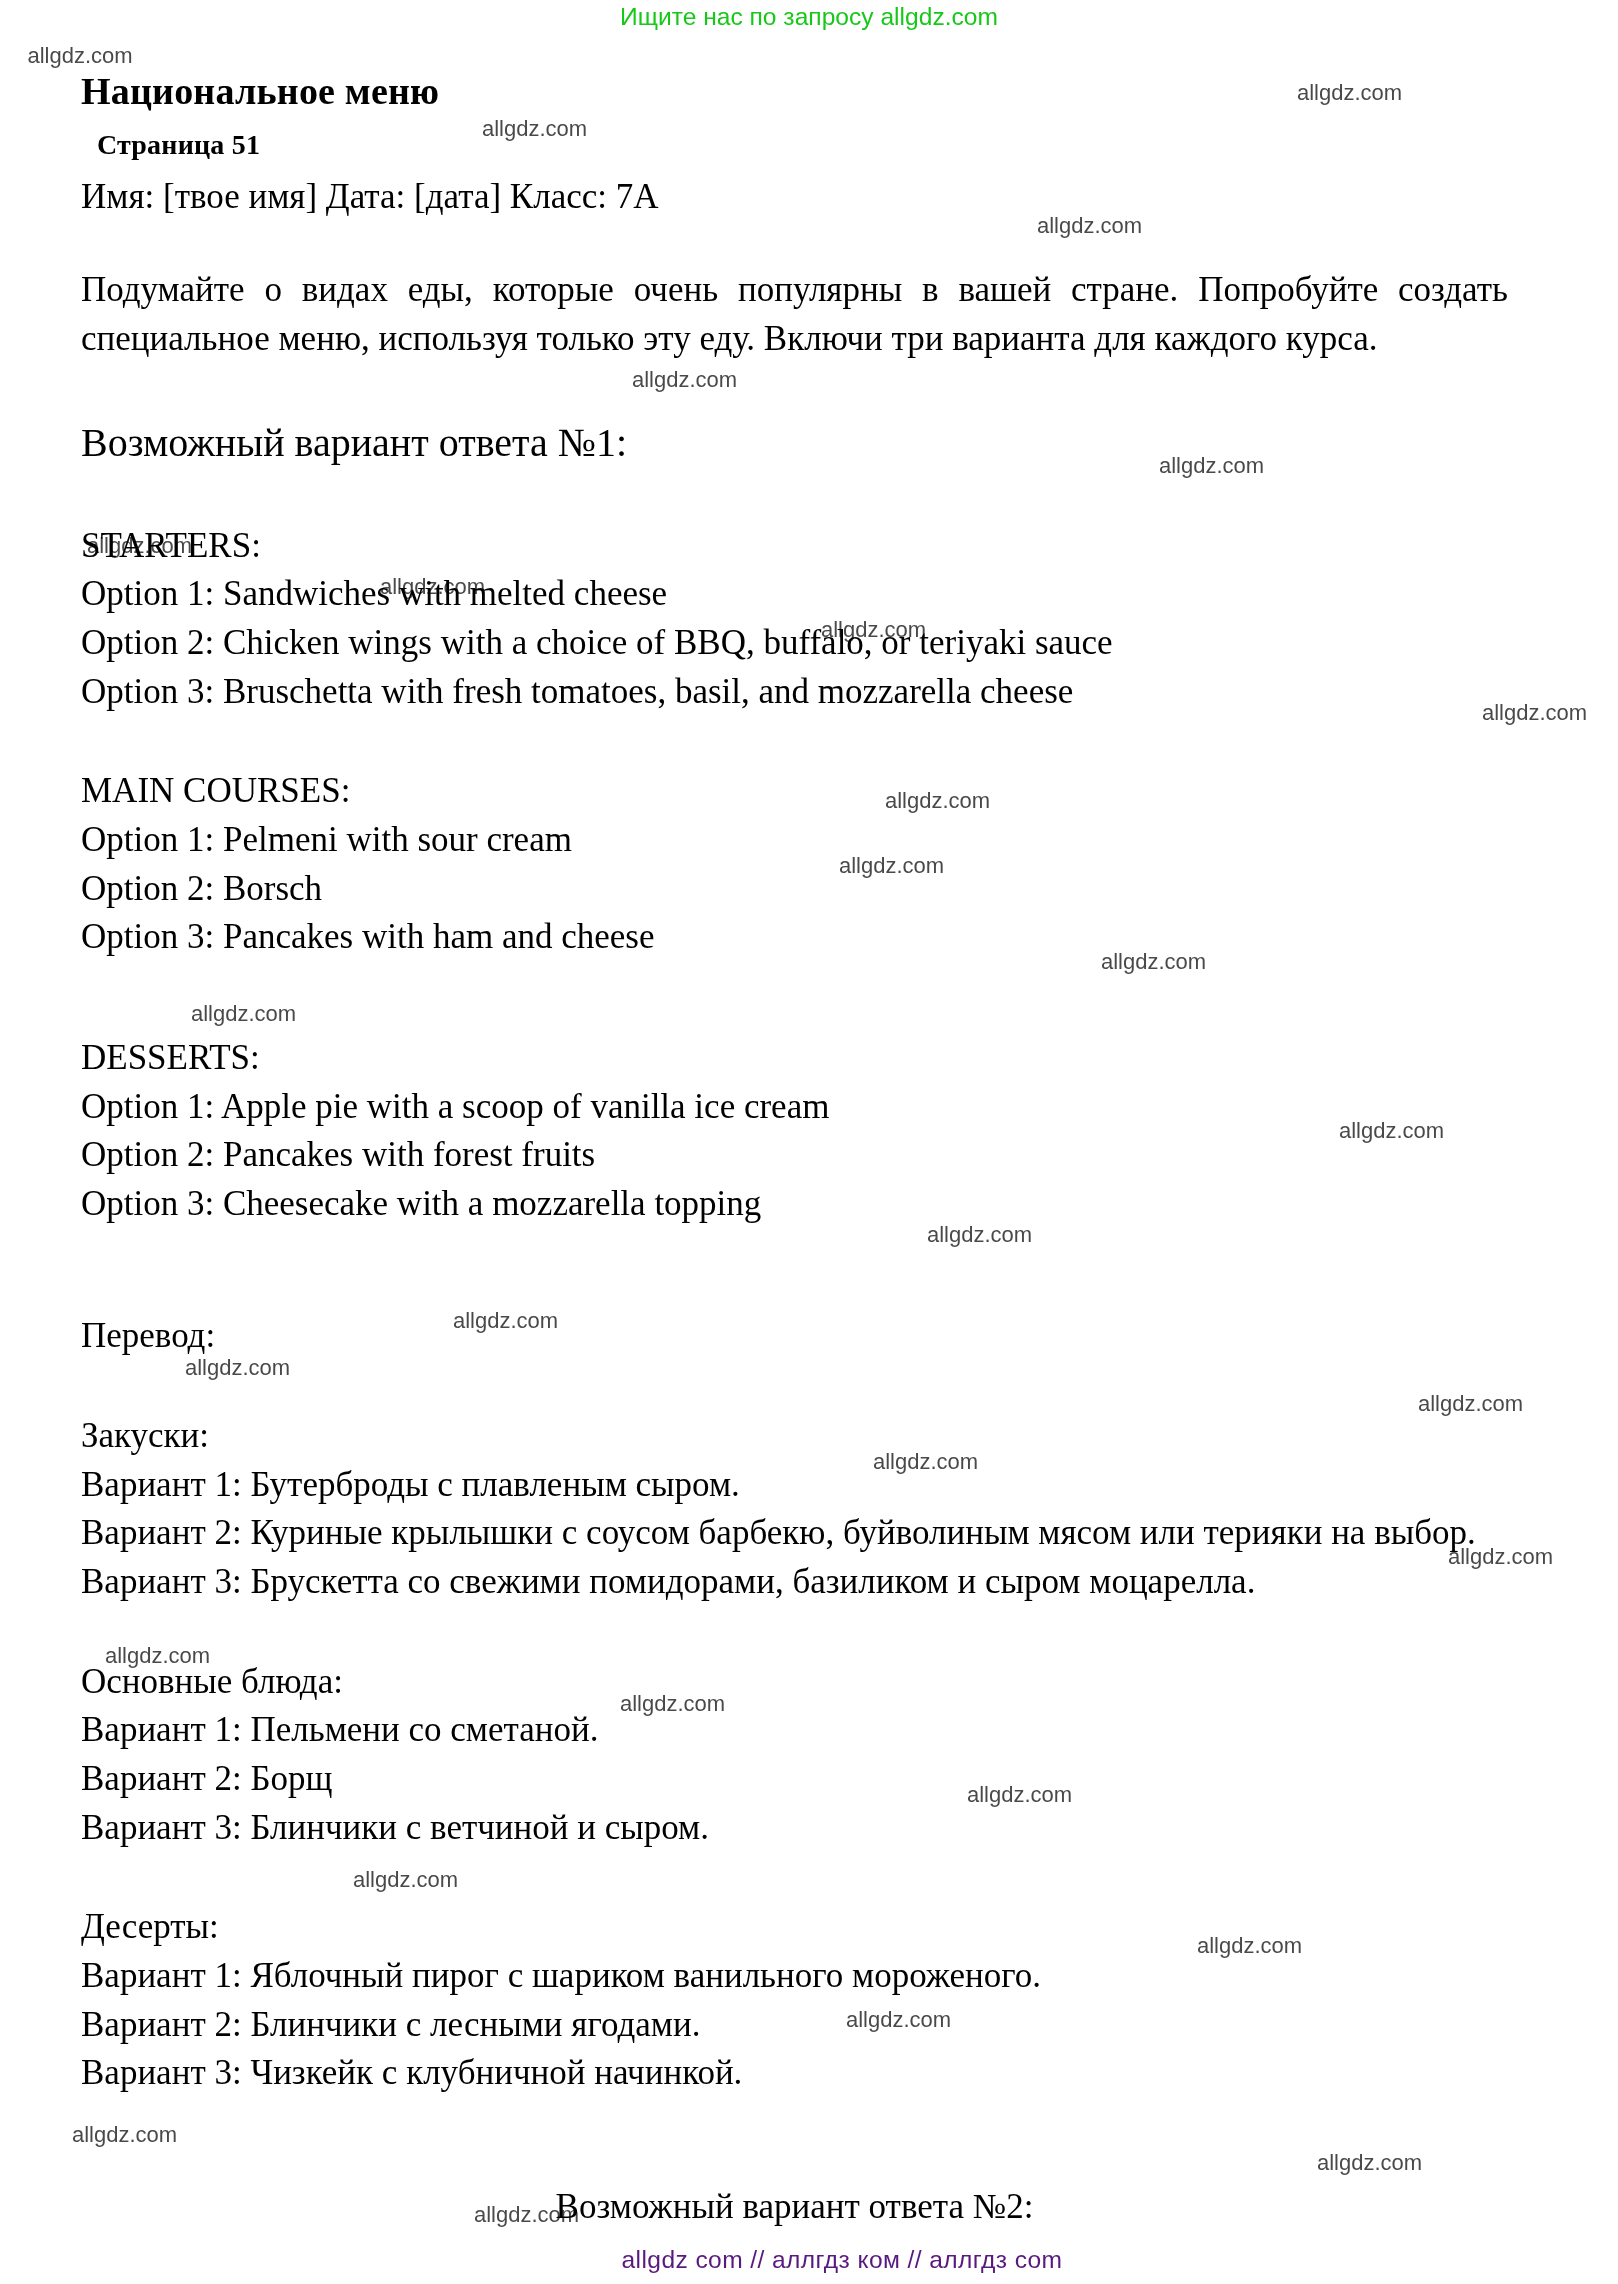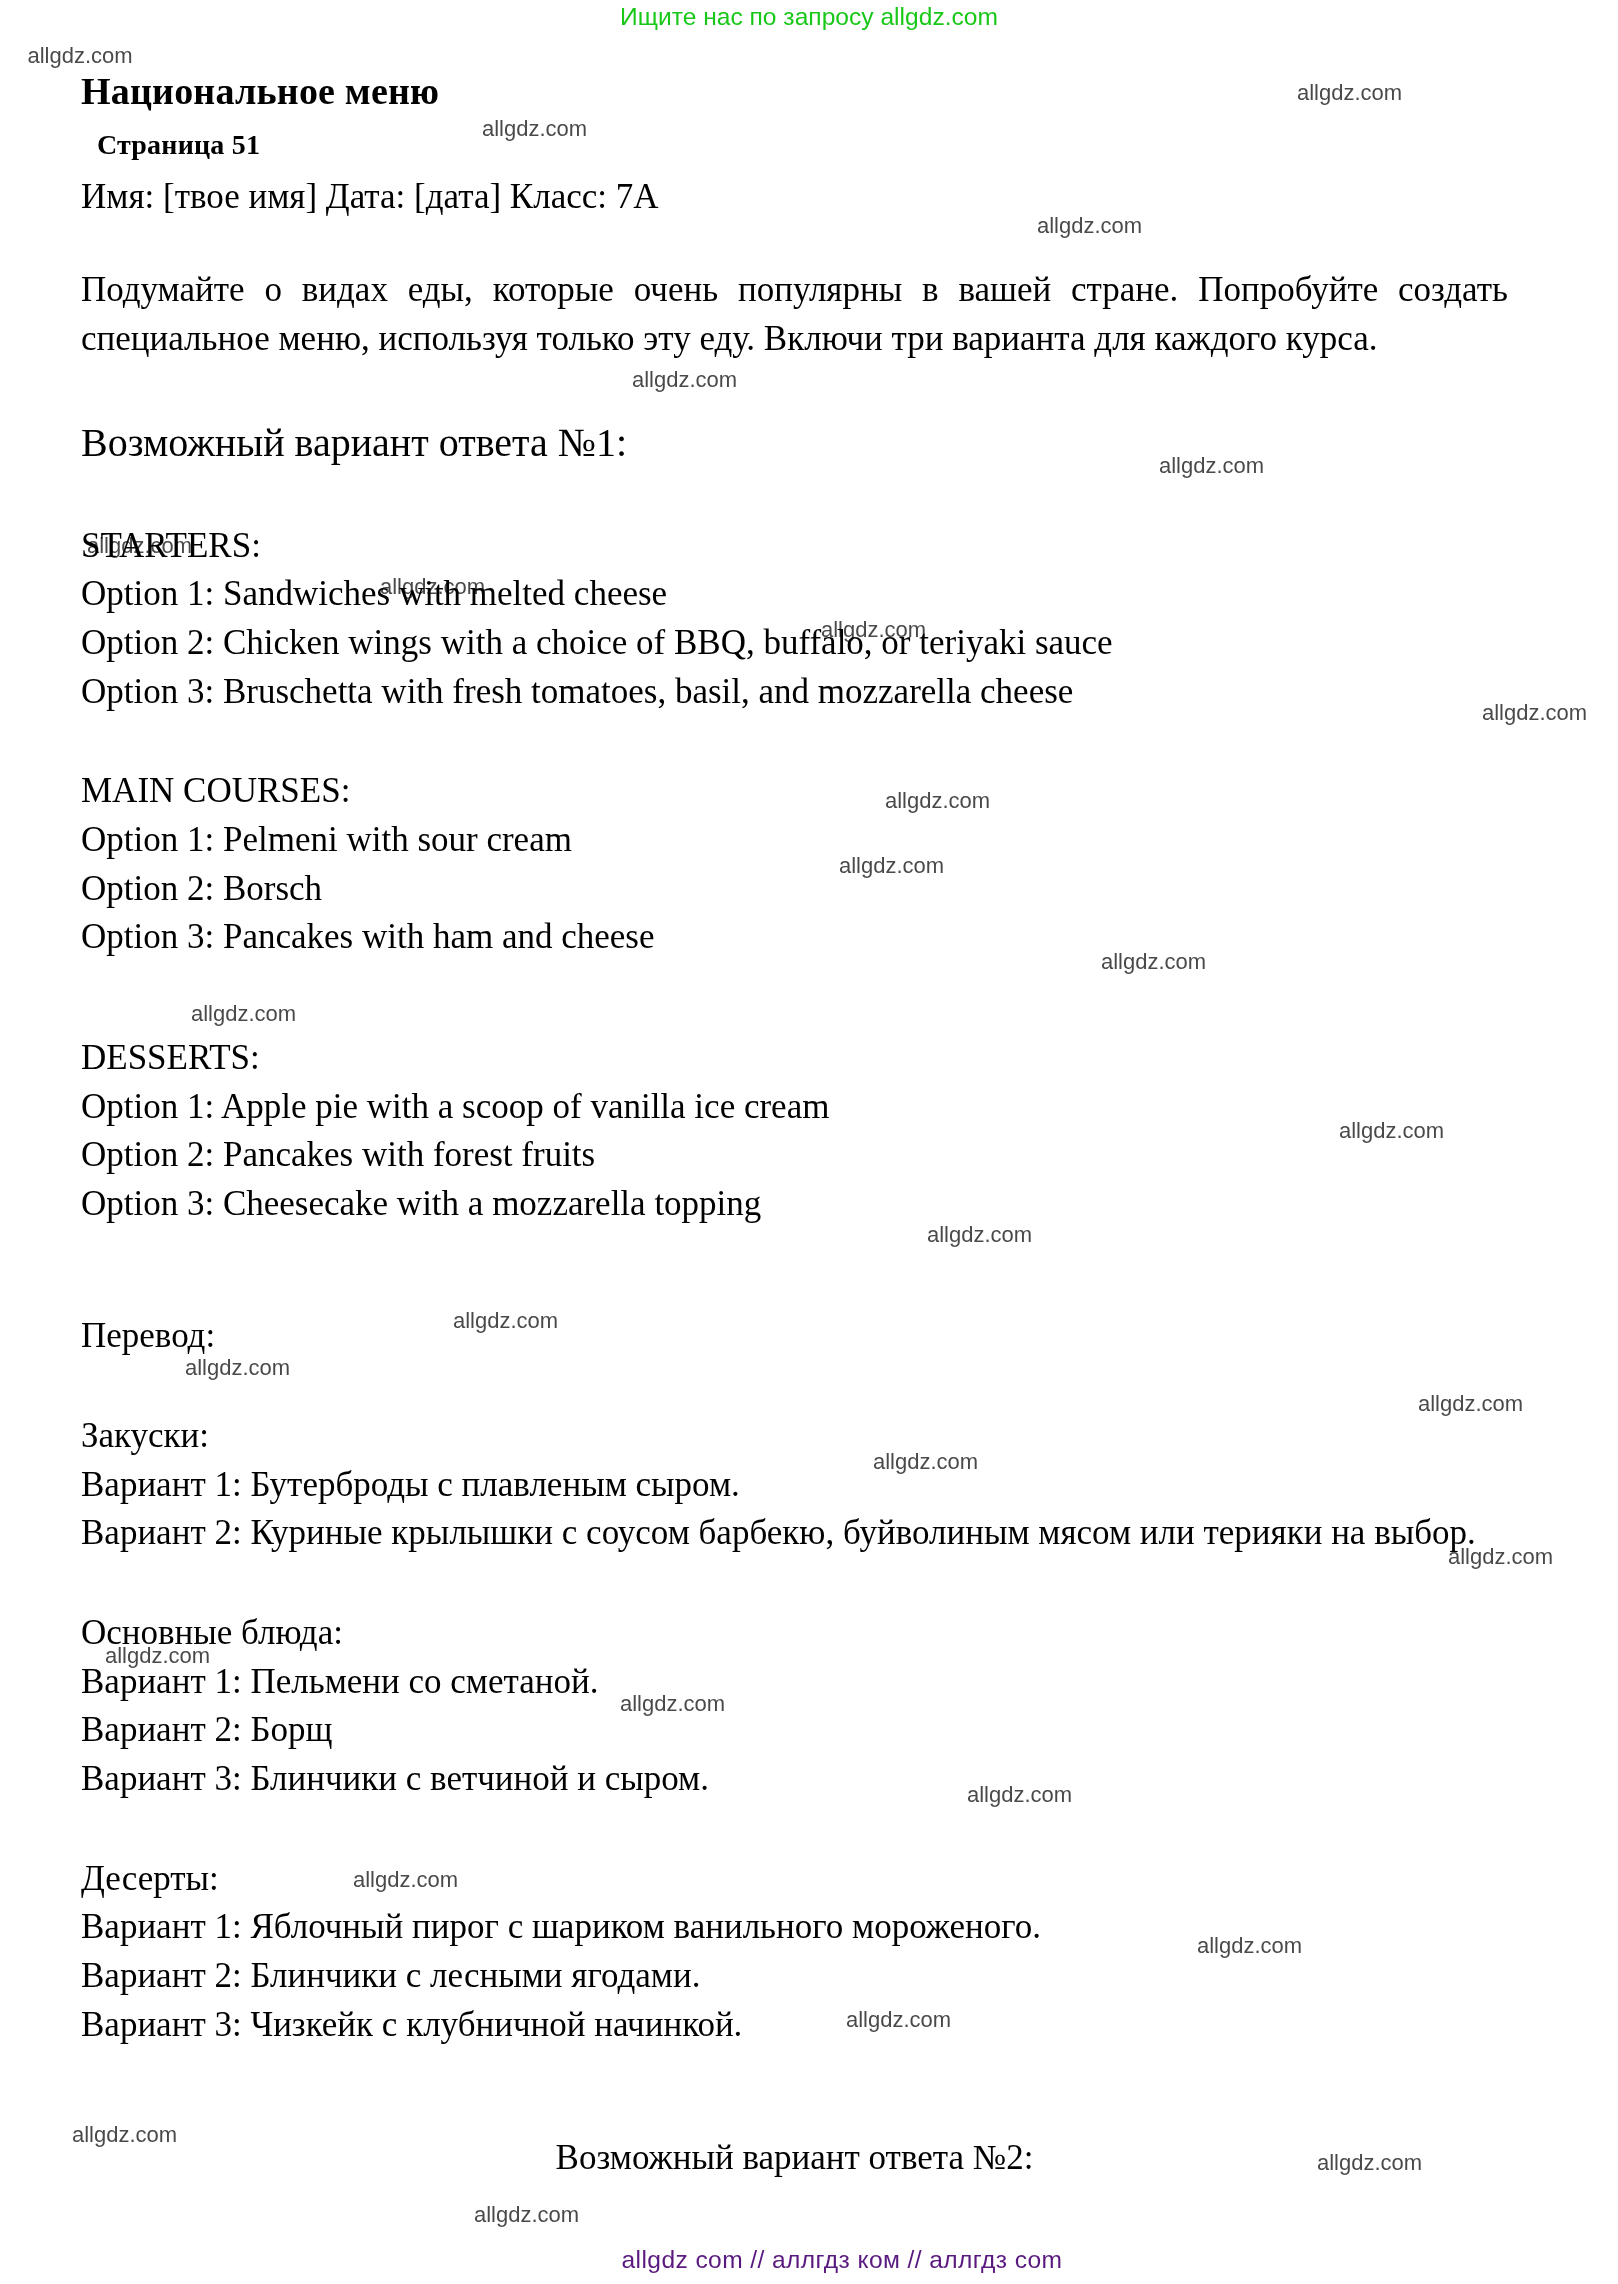--- a/index.html
+++ b/index.html
@@ -192,20 +192,21 @@
   <p class="section-head tight">DESSERTS:</p>
   <p class="line">Option 1: Apple pie with a scoop of vanilla ice cream</p>
   <p class="line">Option 2: Pancakes with forest fruits</p>
   <p class="line">Option 3: Cheesecake with a mozzarella topping</p>
 
   <p class="translate-head">Перевод:</p>
 
   <p class="section-head">Закуски:</p>
   <p class="line">Вариант 1: Бутерброды с плавленым сыром.</p>
   <p class="line just">Вариант 2: Куриные крылышки с соусом барбекю, буйволиным мясом или терияки на выбор.</p>
+  <p class="line">Вариант 3: Брускетта со свежими помидорами, базиликом и сыром моцарелла.</p>
 
   <p class="section-head">Основные блюда:</p>
   <p class="line">Вариант 1: Пельмени со сметаной.</p>
   <p class="line">Вариант 2: Борщ</p>
   <p class="line">Вариант 3: Блинчики с ветчиной и сыром.</p>
 
   <p class="section-head">Десерты:</p>
   <p class="line">Вариант 1: Яблочный пирог с шариком ванильного мороженого.</p>
   <p class="line">Вариант 2: Блинчики с лесными ягодами.</p>
   <p class="line">Вариант 3: Чизкейк с клубничной начинкой.</p>

